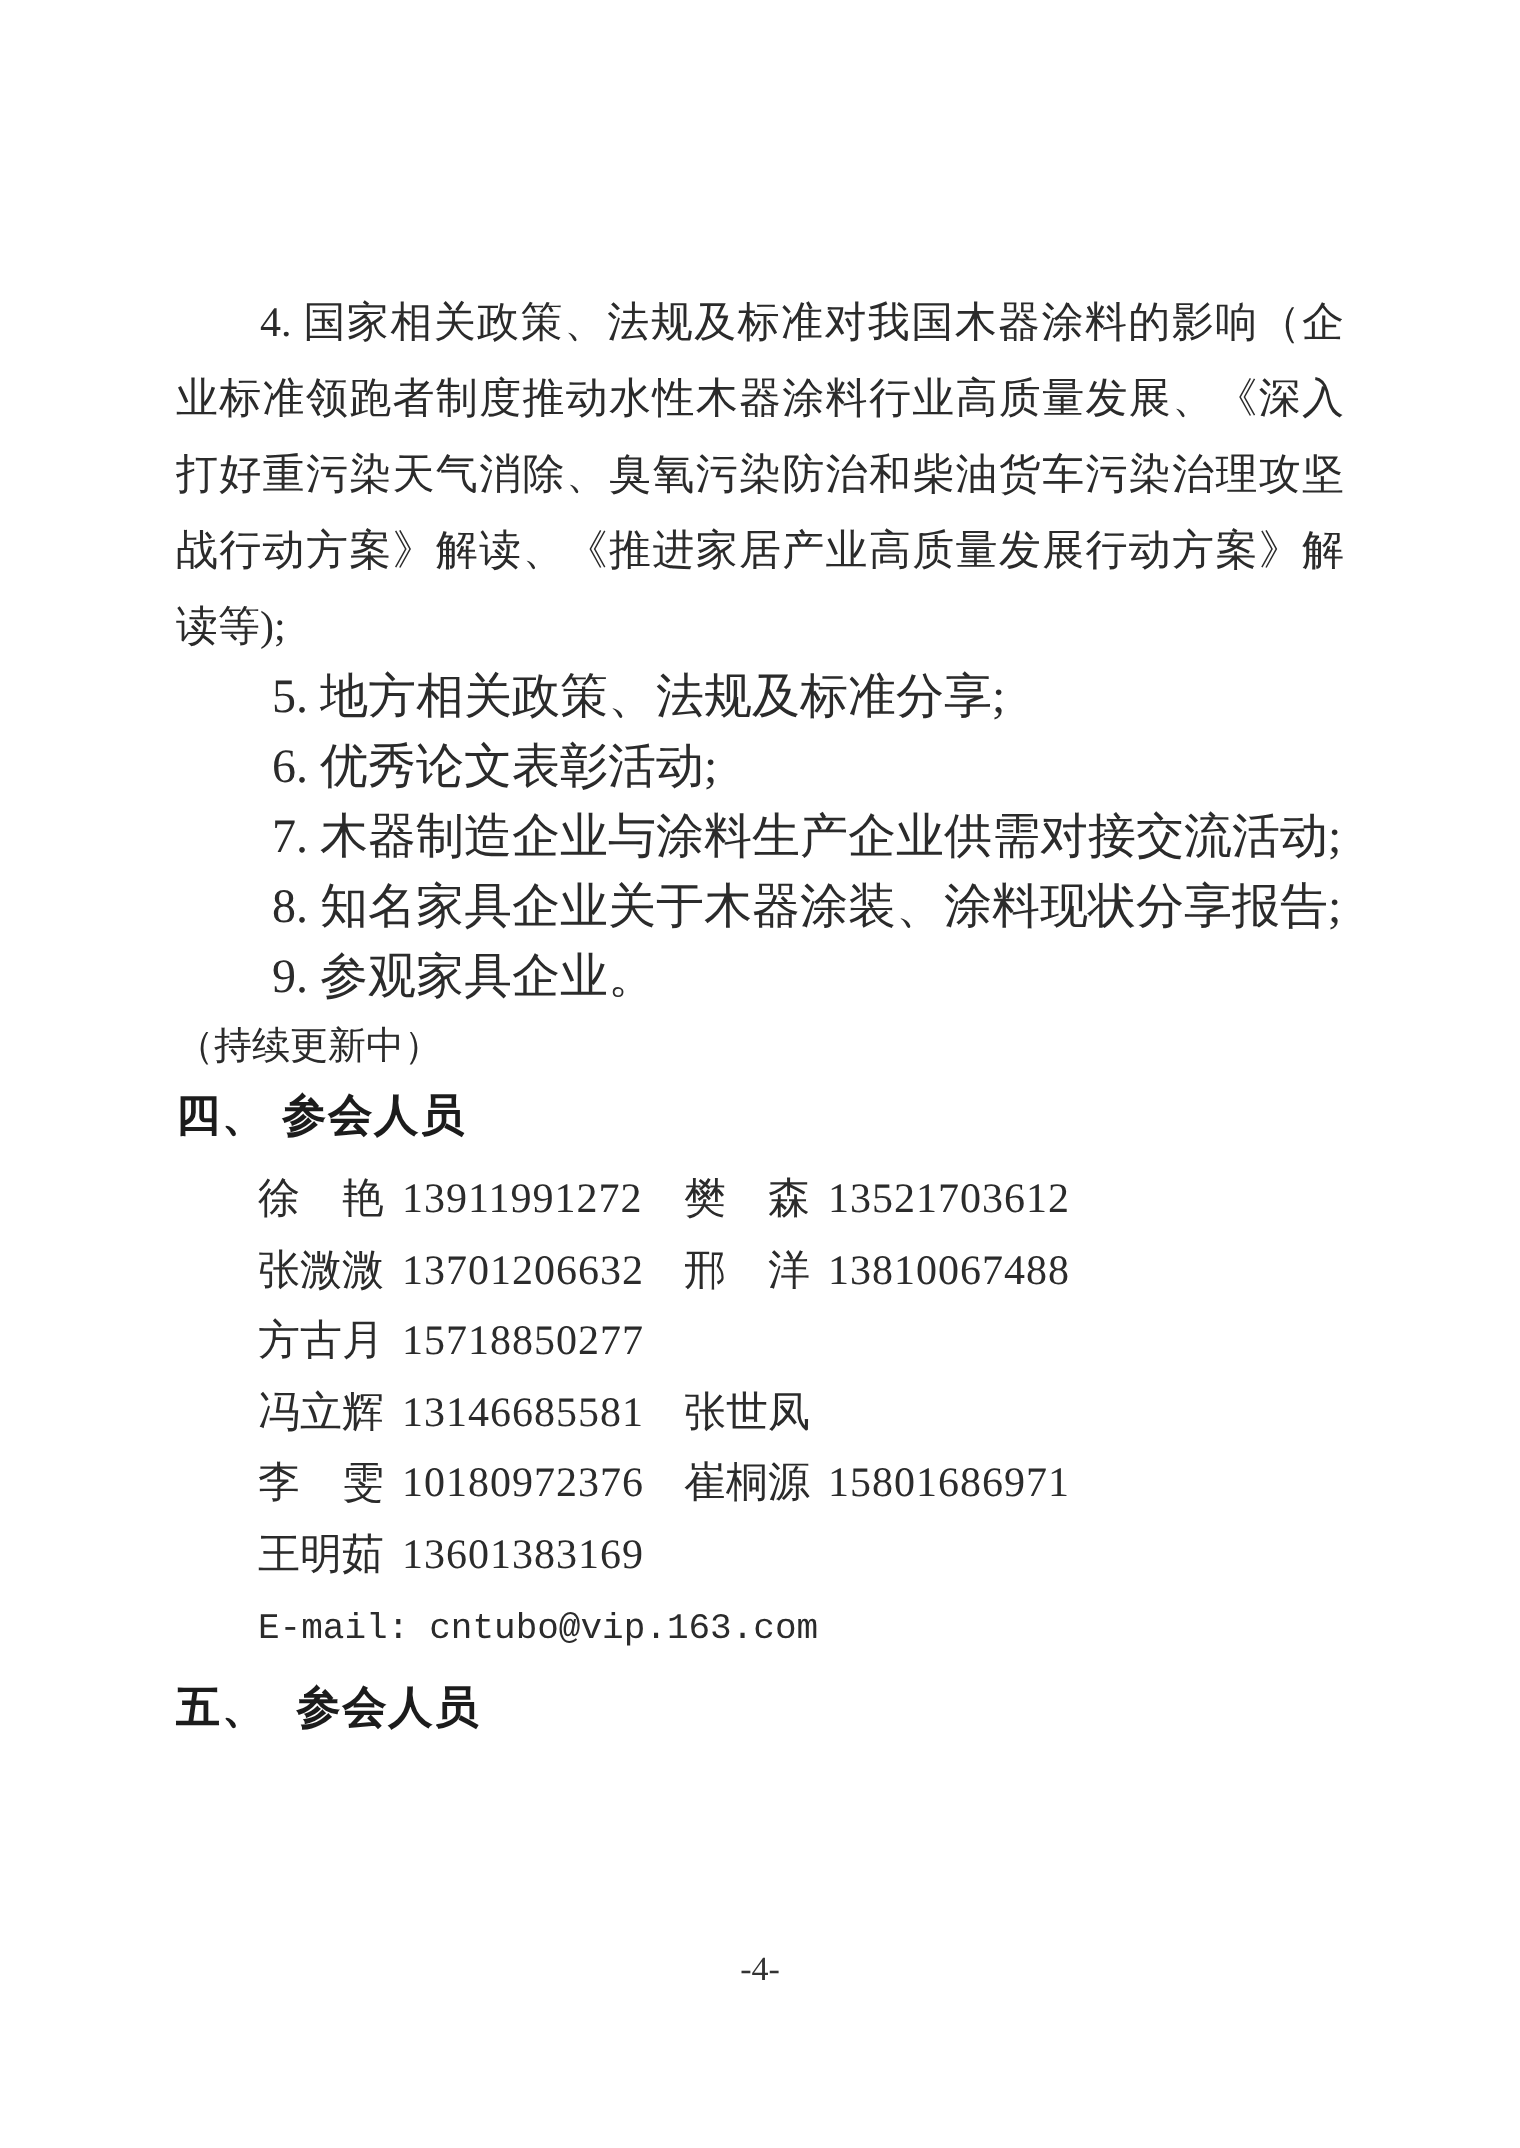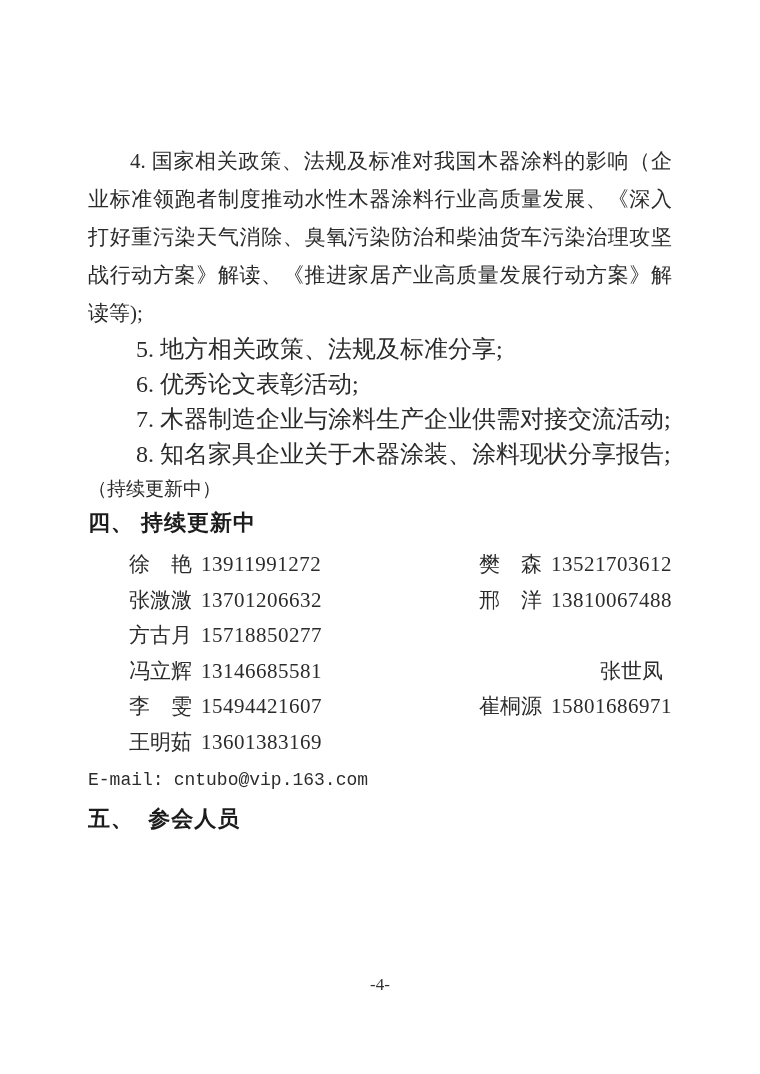--- a/index.html
+++ b/index.html
@@ -35,31 +35,32 @@
   }
   .sec-heading {
     font-family: "Liberation Sans", "DejaVu Sans", sans-serif;
     font-weight: bold;
     font-size: 22px;
     line-height: 33px;
     color: #1c1c1c;
     letter-spacing: 1px;
   }
   .contact-block { margin-top: 8px; margin-left: 41px; }
-  .contact-row { display: flex; line-height: 35.5px; font-size: 21px; justify-content: space-between; }
+  .contact-row { display: flex; line-height: 35.5px; font-size: 21px; }
   .contact-cell { display: flex; }
   .contact-cell.left { width: 213px; }
   .cname {
     display: inline-block;
     min-width: 66px;
     margin-right: 6px;
     white-space: pre;
   }
   .cphone { font-family: Liberation Serif, serif; letter-spacing: 0.5px; }
   .email-line {
+    margin-left: 41px;
     margin-top: 2px;
     font-family: "Liberation Mono", "DejaVu Sans Mono", monospace;
     font-size: 18px;
     line-height: 36px;
     color: #2b2b2b;
   }
   .email-line .gap { display: inline-block; width: 10px; }
   .heading-participants { margin-top: 6px; font-family: Liberation Mono, monospace; }
   .participants-para {
     font-size: 21px;
@@ -81,23 +82,24 @@
 </head>
 <body>
 
 <div class="page">
 
   <p class="item-wrapped">4. 国家相关政策、法规及标准对我国木器涂料的影响（企业标准领跑者制度推动水性木器涂料行业高质量发展、《深入打好重污染天气消除、臭氧污染防治和柴油货车污染治理攻坚战行动方案》解读、《推进家居产业高质量发展行动方案》解读等);</p>
   <p class="item-single">5. 地方相关政策、法规及标准分享;</p>
   <p class="item-single">6. 优秀论文表彰活动;</p>
   <p class="item-single">7. 木器制造企业与涂料生产企业供需对接交流活动;</p>
   <p class="item-single">8. 知名家具企业关于木器涂装、涂料现状分享报告;</p>
+  <p class="item-single">9. 参观家具企业。</p>
   <p class="note-line">（持续更新中）</p>
 
-  <p class="sec-heading">四、 持续更新中</p>
+  <p class="sec-heading">四、 参会人员</p>
 
   <div class="contact-block">
     <div class="contact-row">
       <span class="contact-cell left">
           <span class="cname">徐　艳</span>
           <span class="cphone">13911991272</span>
         </span>
       <span class="contact-cell">
           <span class="cname">樊　森</span>
           <span class="cphone">13521703612</span>
@@ -124,21 +126,21 @@
           <span class="cname">冯立辉</span>
           <span class="cphone">13146685581</span>
         </span>
       <span class="contact-cell">
           <span class="cname">张世凤</span>
         </span>
     </div>
     <div class="contact-row">
       <span class="contact-cell left">
           <span class="cname">李　雯</span>
-          <span class="cphone">15494421607</span>
+          <span class="cphone">10180972376</span>
         </span>
       <span class="contact-cell">
           <span class="cname">崔桐源</span>
           <span class="cphone">15801686971</span>
         </span>
     </div>
     <div class="contact-row">
       <span class="contact-cell left">
           <span class="cname">王明茹</span>
           <span class="cphone">13601383169</span>

